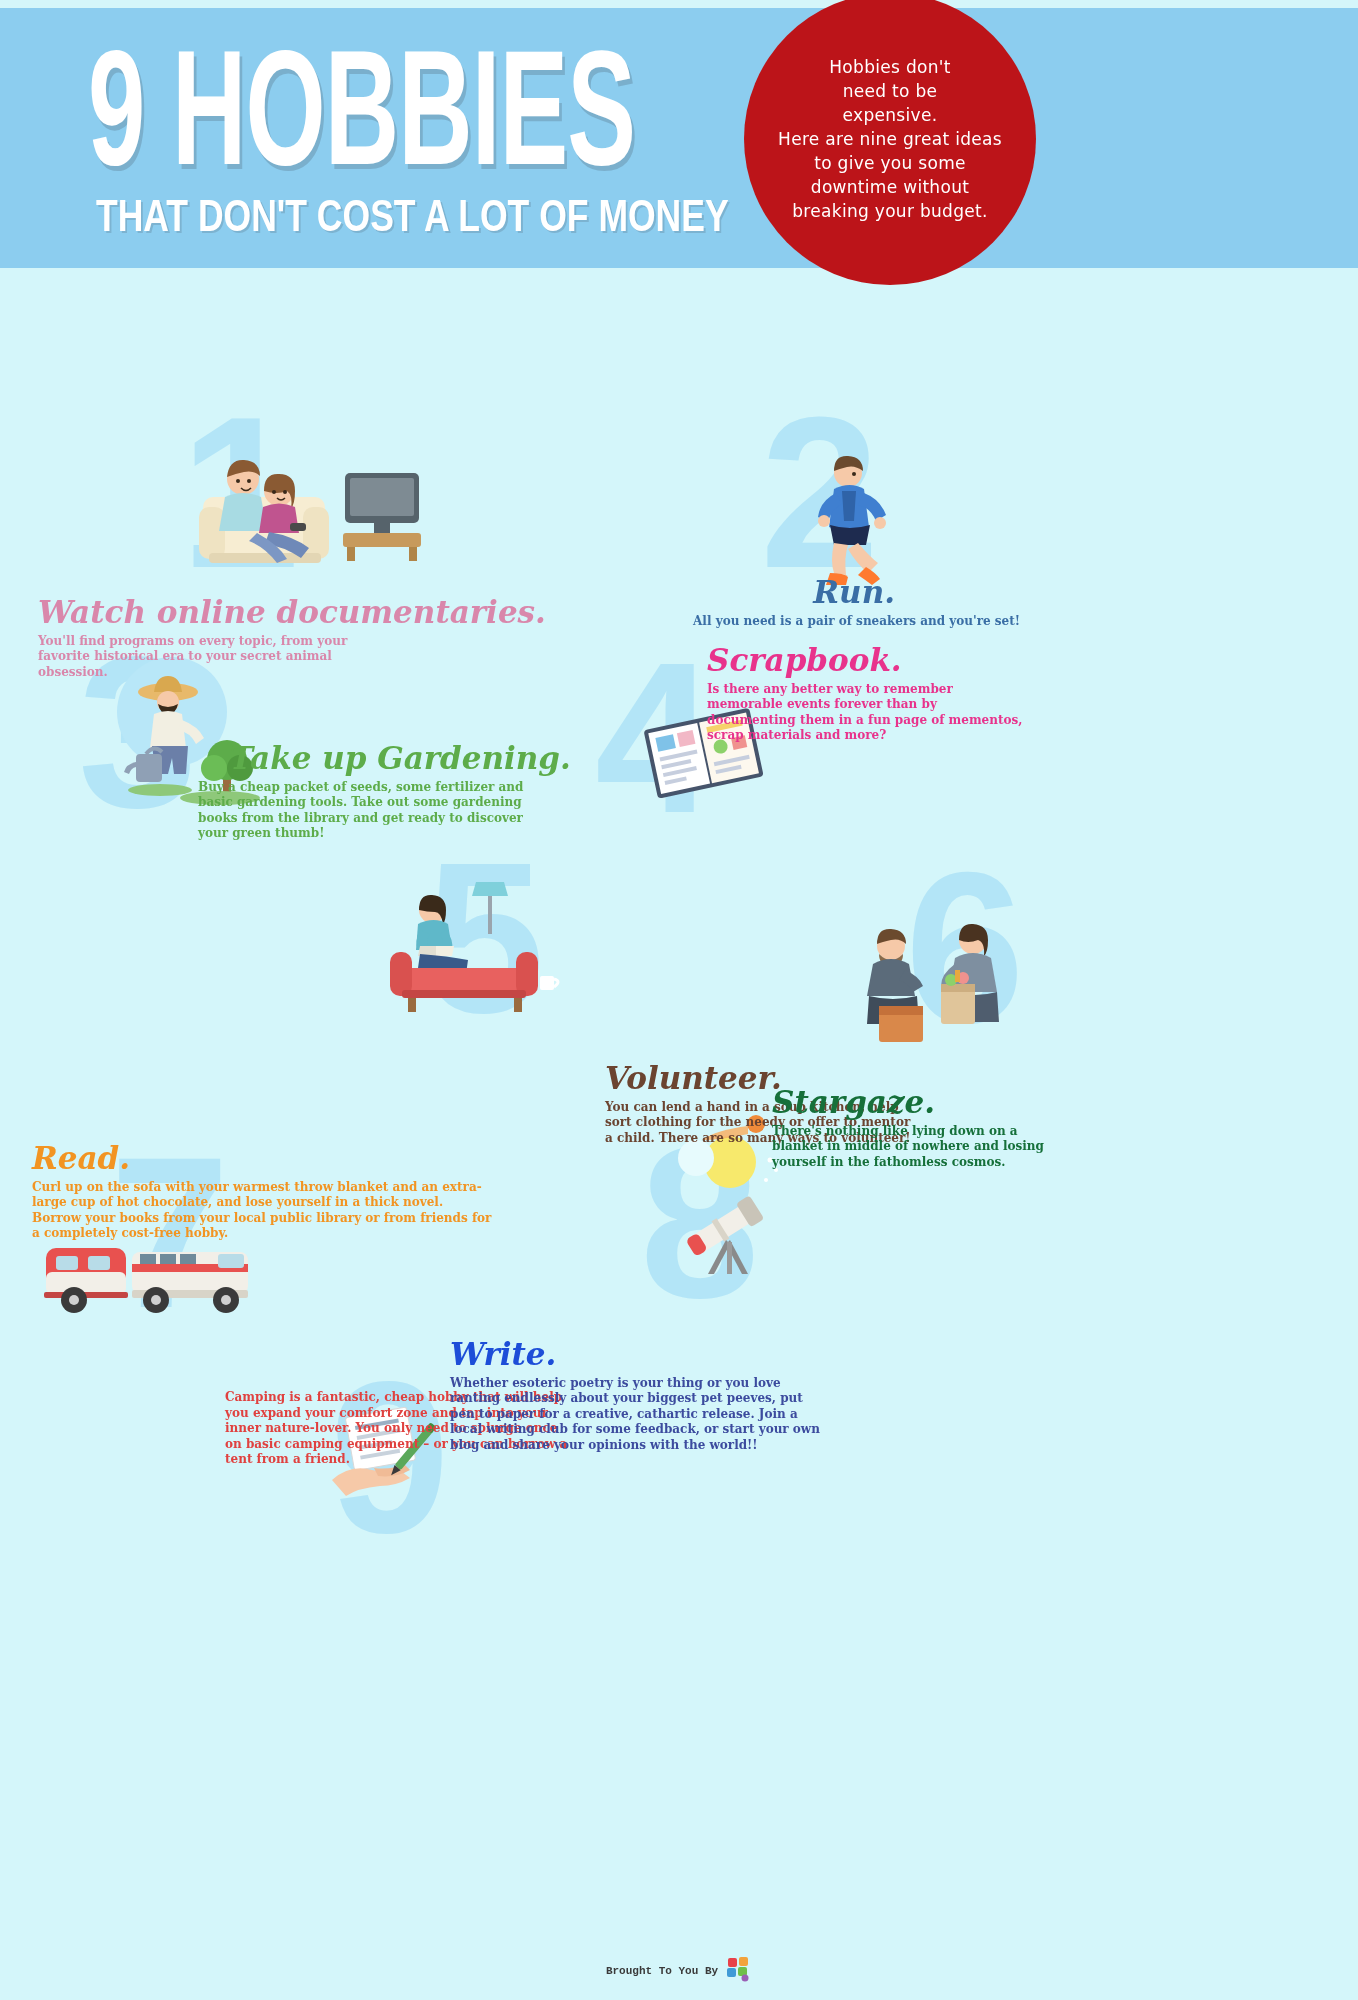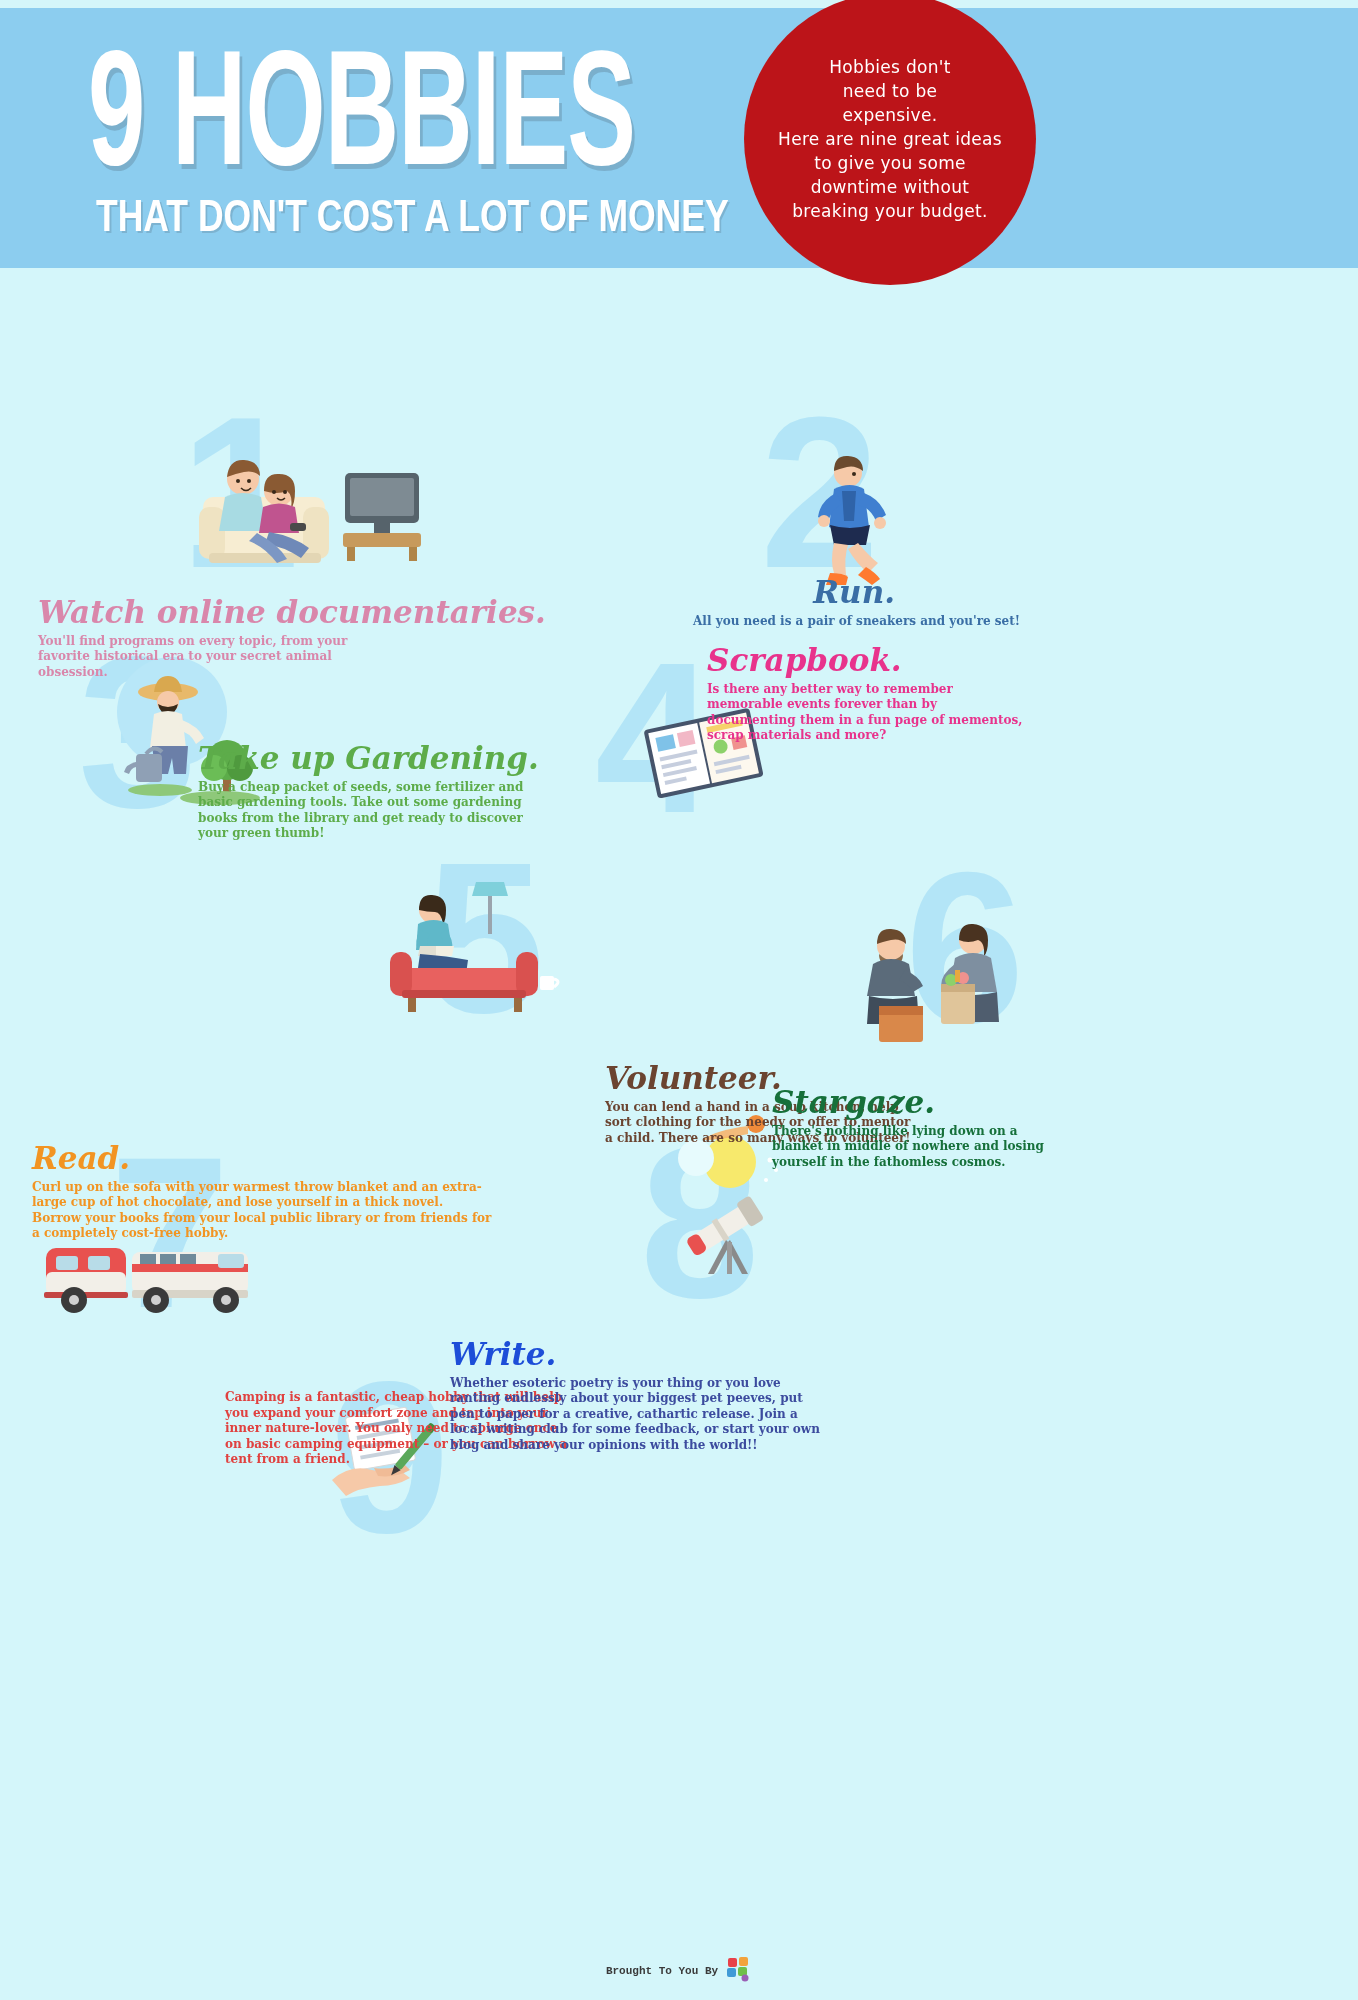--- a/index.html
+++ b/index.html
@@ -251,21 +251,21 @@
         <circle cx="117" cy="110" r="20" fill="#5dac4a"></circle>
         <circle cx="104" cy="118" r="13" fill="#6bbd56"></circle>
         <circle cx="130" cy="118" r="13" fill="#4f9a3e"></circle>
 
         <ellipse cx="110" cy="148" rx="40" ry="7" fill="#8ec87a"></ellipse>
         <ellipse cx="50" cy="140" rx="32" ry="6" fill="#8ec87a"></ellipse>
       </svg>
     </div>
 
     <div class="item-body" style="left:198px; top:742px; width:370px;">
-      <div class="item-title" style="color:#5dac4a;">Take up Gardening.</div>
+      <div class="item-title" style="color:#5dac4a;margin-left:32px;">Take up Gardening.</div>
       <div class="item-desc" style="color:#5dac4a; width:352px;">Buy a cheap packet of seeds, some fertilizer and basic gardening tools. Take out some gardening books from the library and get ready to discover your green thumb!</div>
     </div>
   </div>
 
   <div class="item">
     <div class="bignum" style="left:595px; top:630px;">4</div>
 
     <div class="illus" style="left:640px; top:700px; width:130px; height:110px;">
       <svg width="130" height="110" viewBox="0 0 130 110">
         <g transform="rotate(-12 65 55)">

